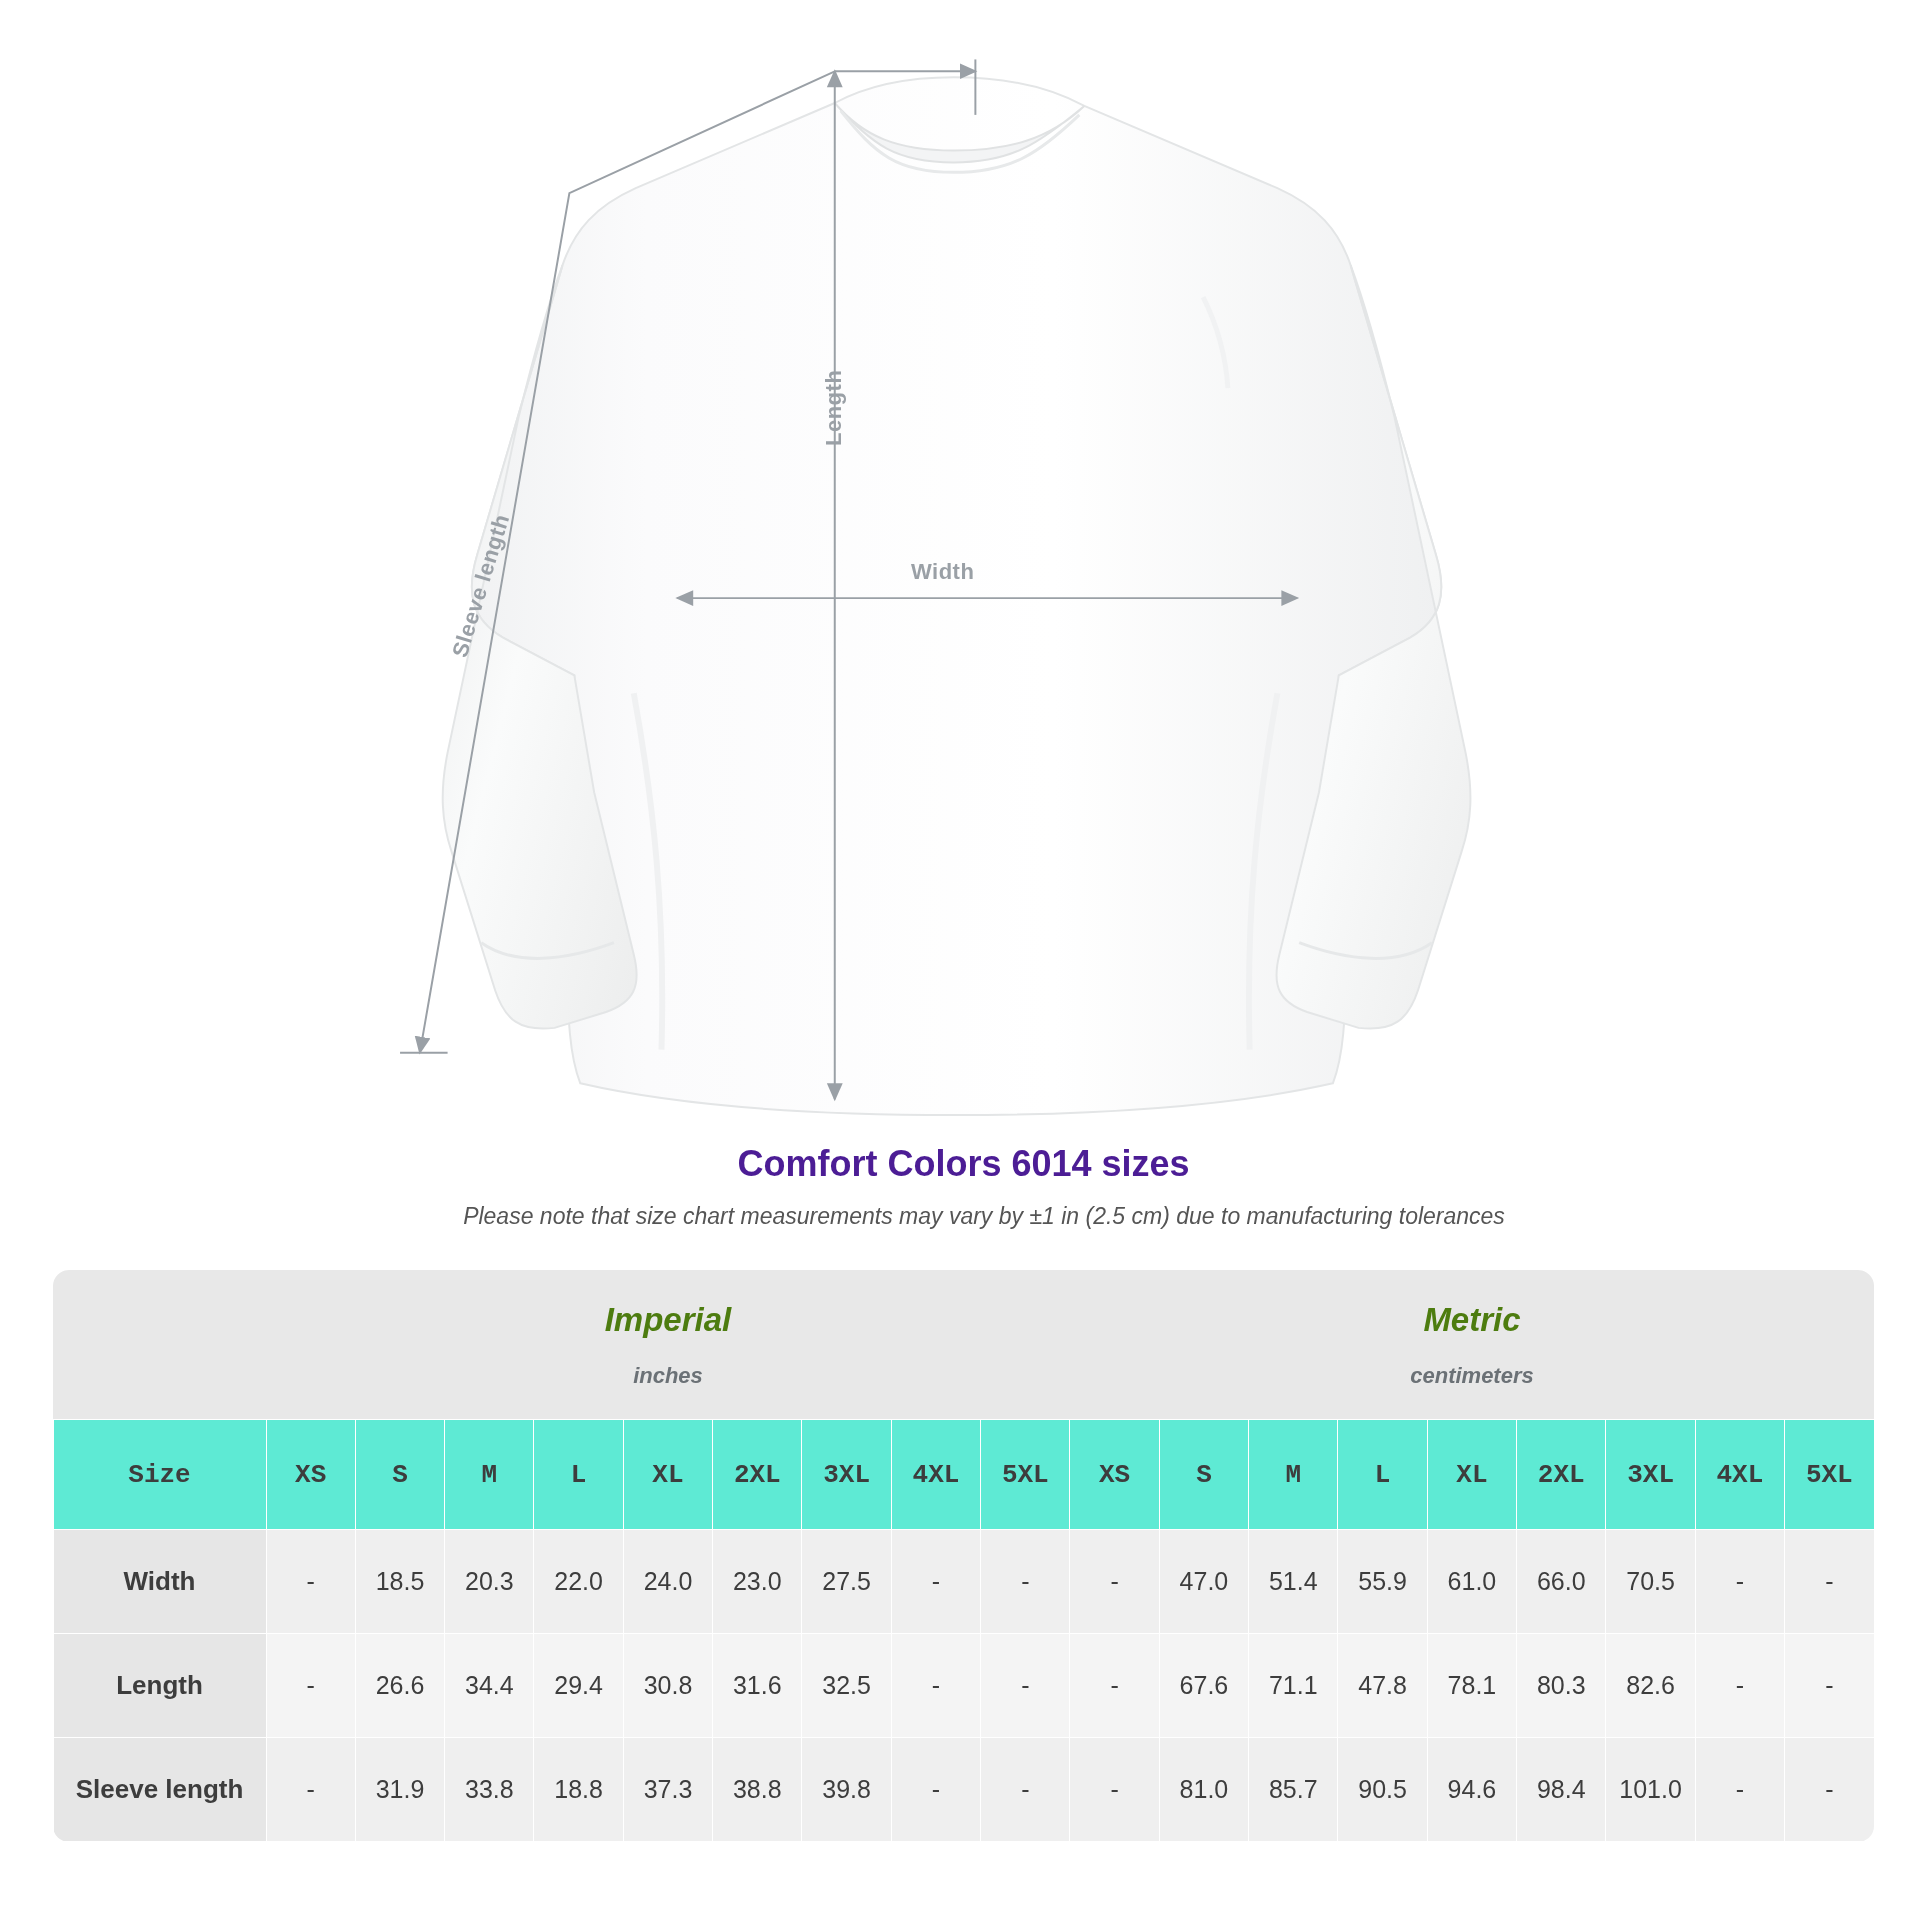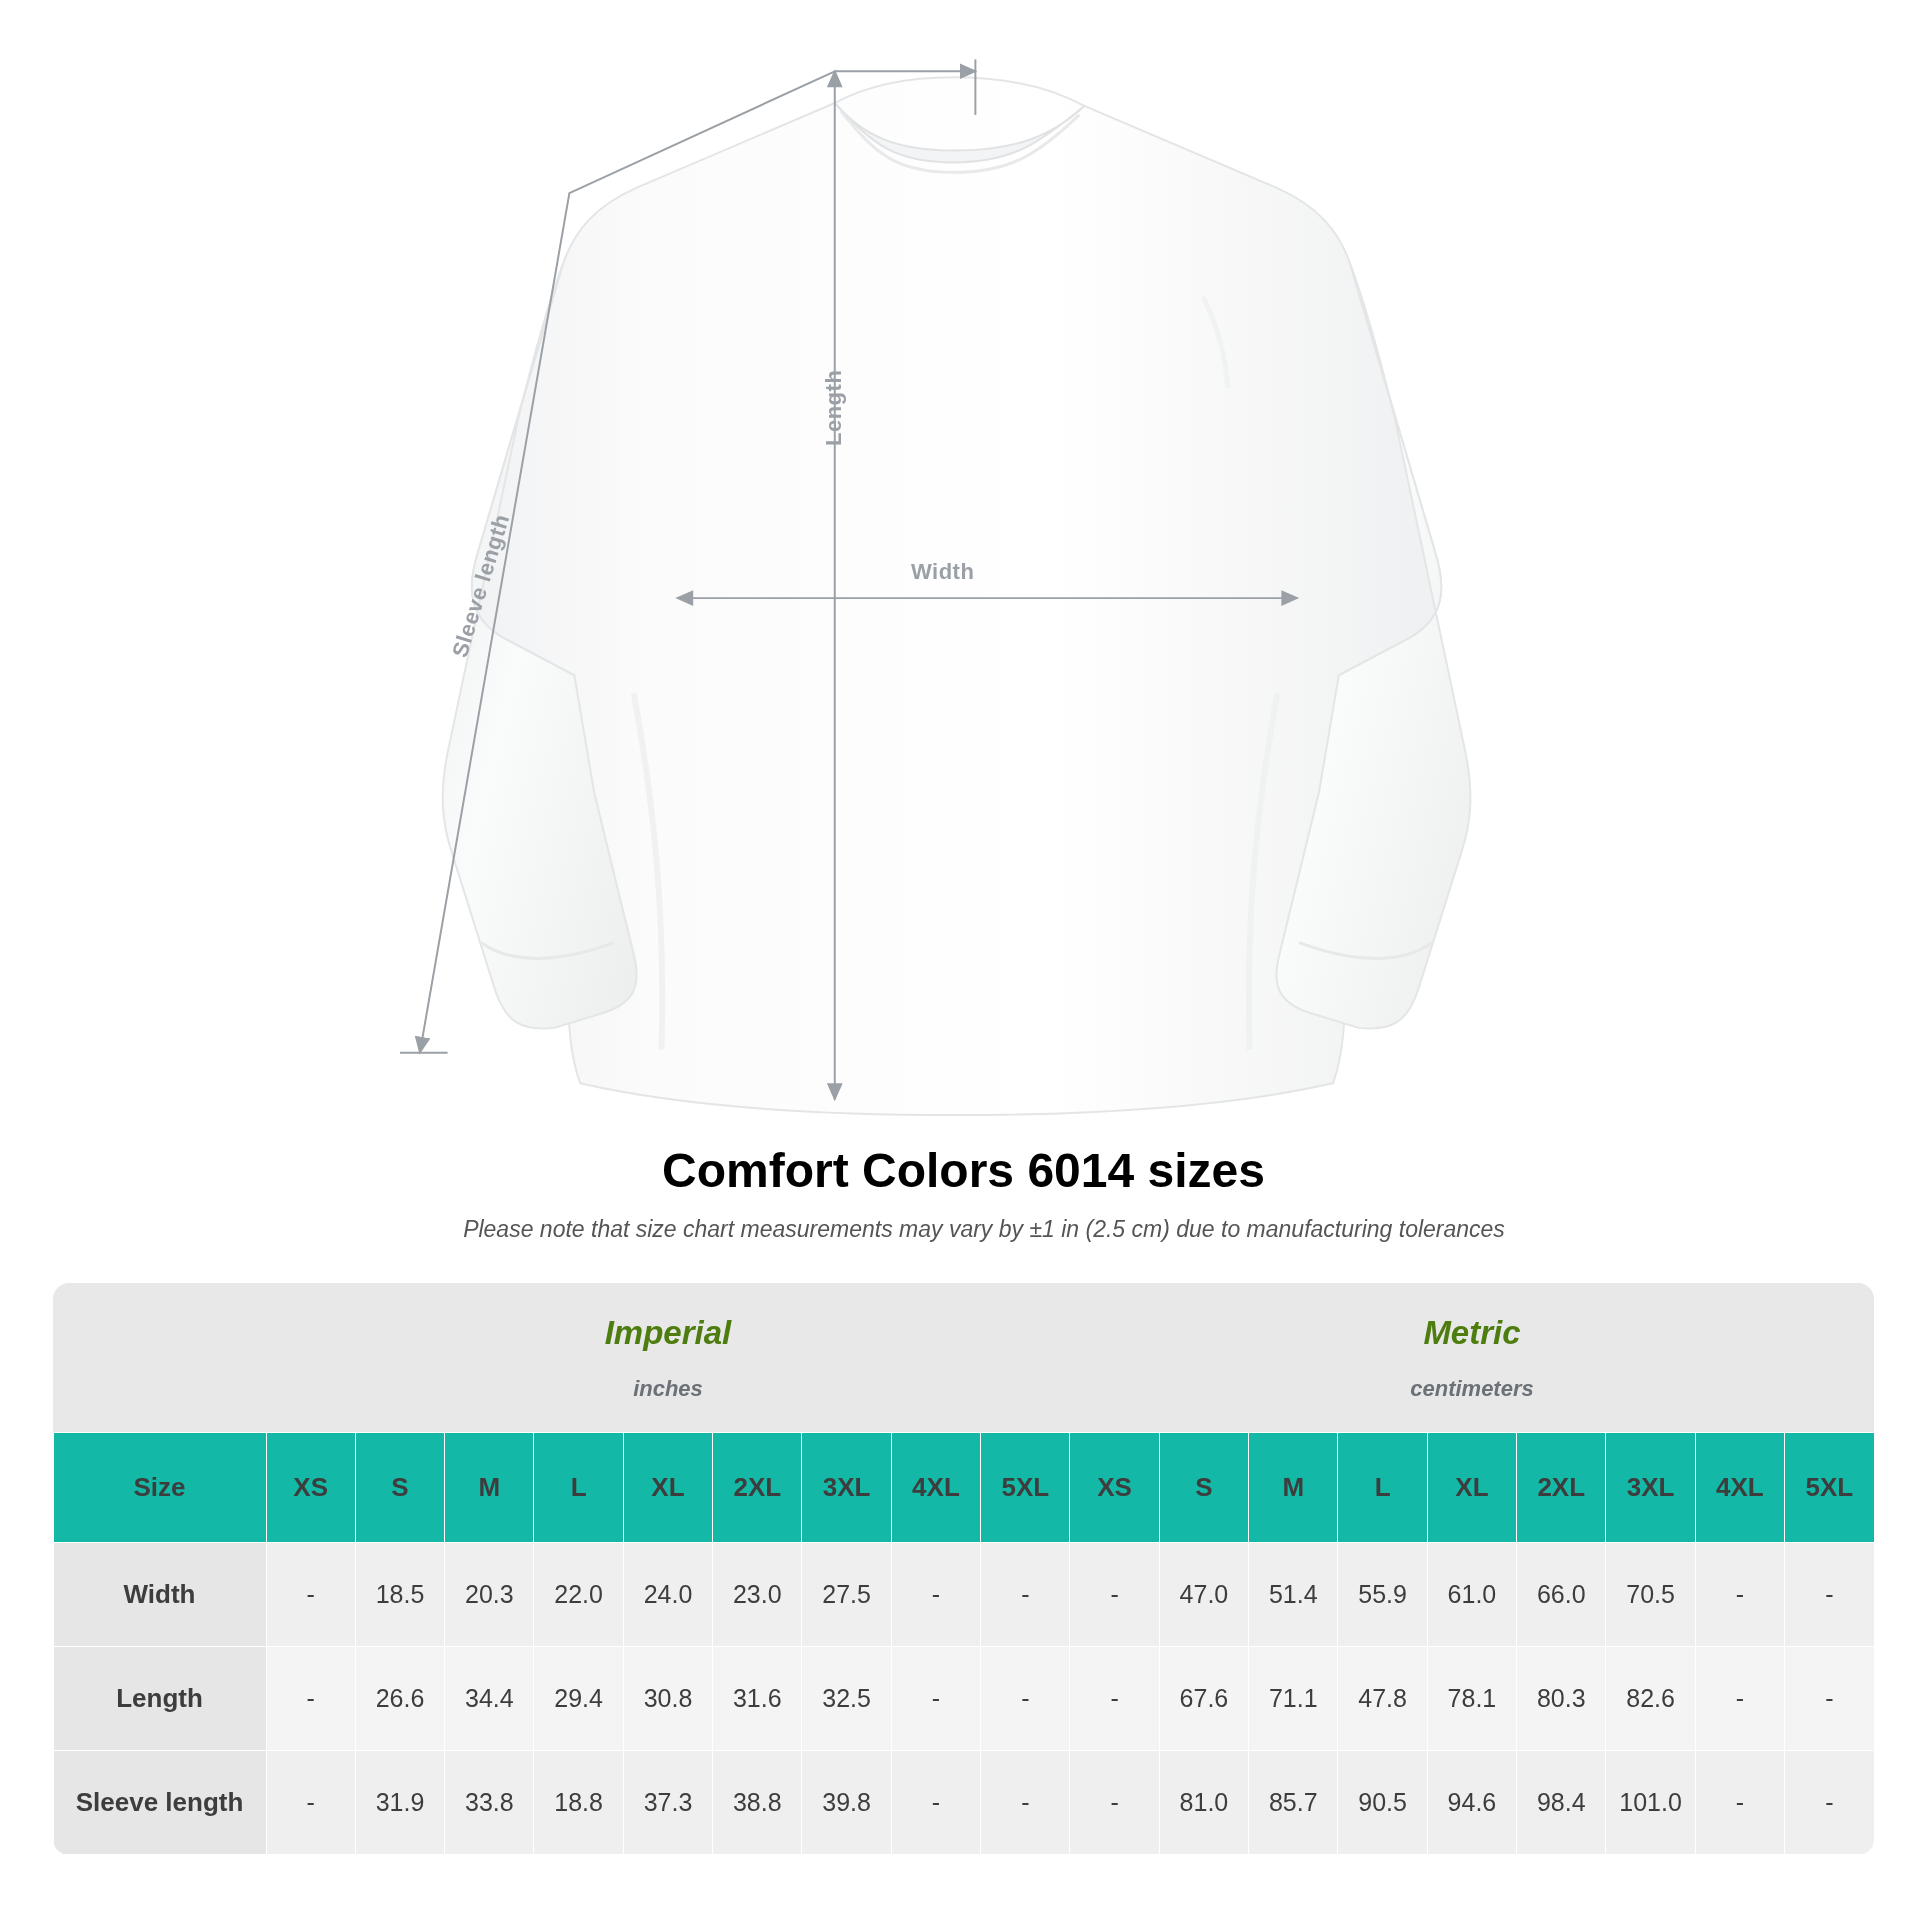--- a/index.html
+++ b/index.html
@@ -56,23 +56,23 @@
     transform: rotate(-73deg);
     transform-origin: left top;
   }
 
   
   .title-block {
     text-align: center;
     margin-top: 24px;
   }
   .chart-title {
-    font-size: 48px;
-    font-weight: bold;
-    color: #000000;
+    font-size: 36px;
+    font-weight: bold;
+    color: #4c1d95;
     margin: 0;
   }
   .chart-note {
     font-size: 23px;
     font-style: italic;
     color: #555555;
     margin: 18px 0 0 0;
     padding-left: 41px;
   }
 
@@ -112,25 +112,26 @@
     font-style: italic;
     color: #6b7176;
     display: block;
     margin-top: 24px;
   }
   .corner-cell {
     background: #e8e8e8 !important;
     border: none !important;
   }
   thead tr.head-row th {
-    background: #14b8a6;
+    background: #5eead4;
     font-weight: bold;
     font-size: 26px;
     color: #3d3d3d;
     height: 109px;
+    font-family: Liberation Mono, monospace;
   }
   tbody td.row-label {
     font-weight: bold;
     font-size: 26px;
     background: #e6e6e6;
   }
   tbody tr.alt td { background: #f4f4f4; }
   tbody tr.alt td.row-label { background: #e6e6e6; }
   td.first-col, th.first-col { width: 213px; }
   .rounded-top-left { border-top-left-radius: 16px; }

